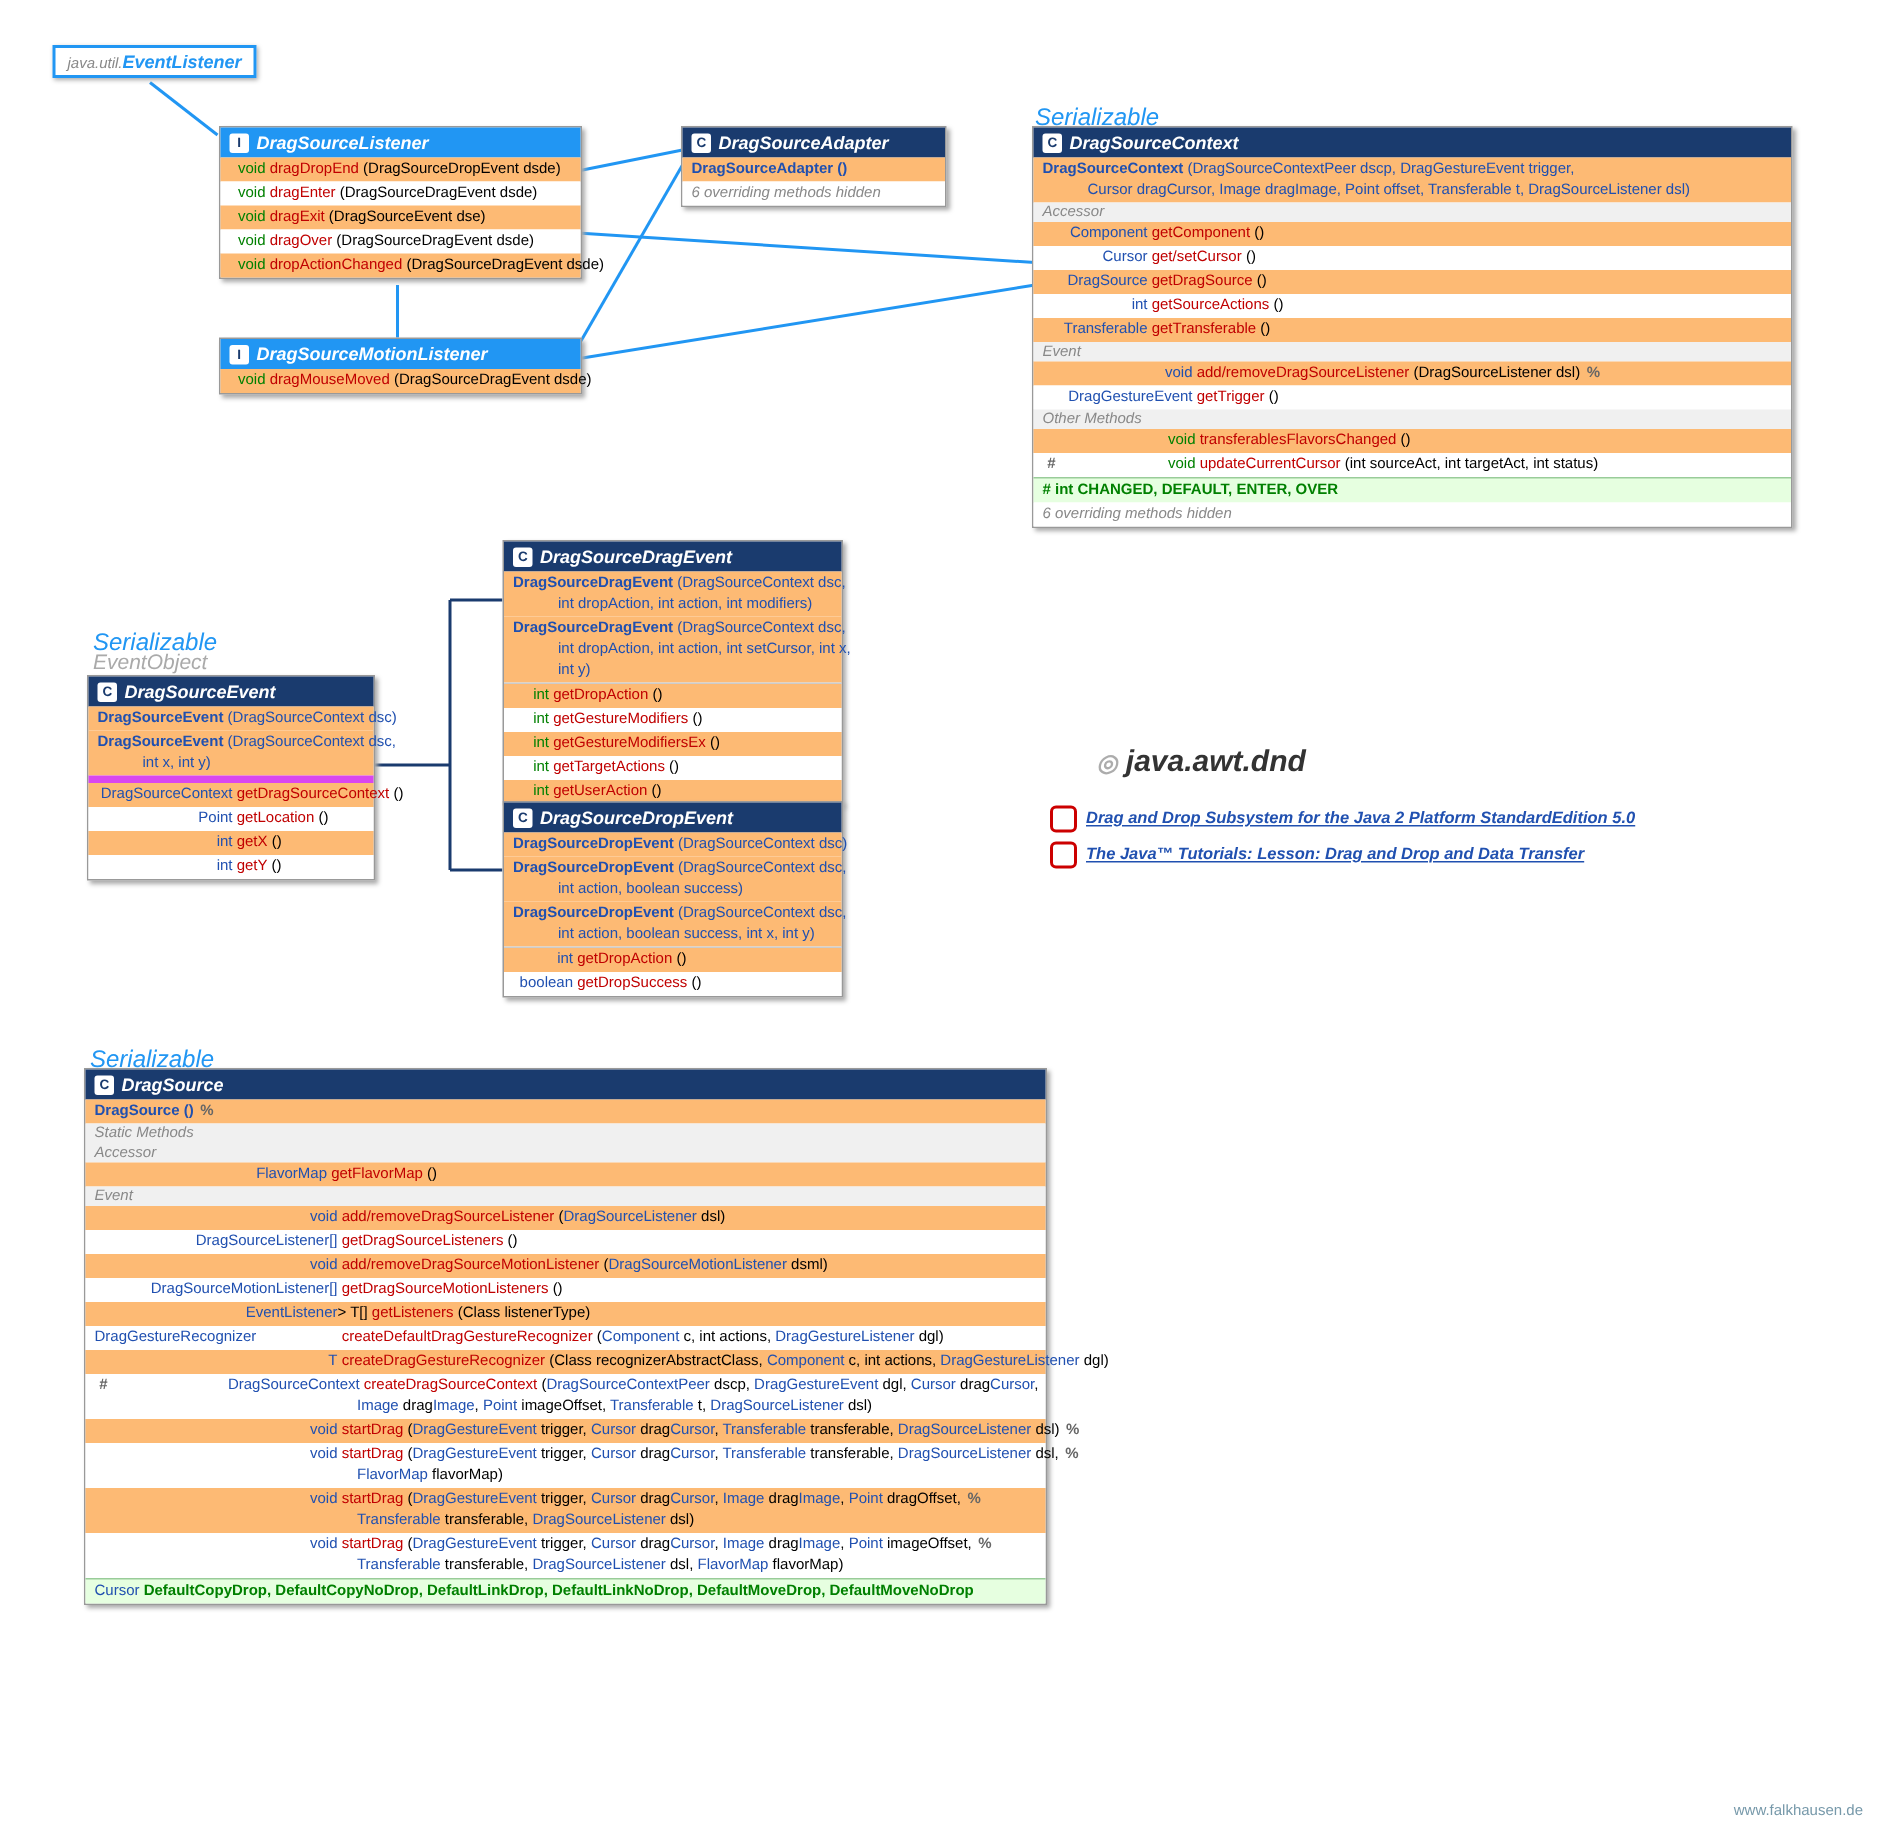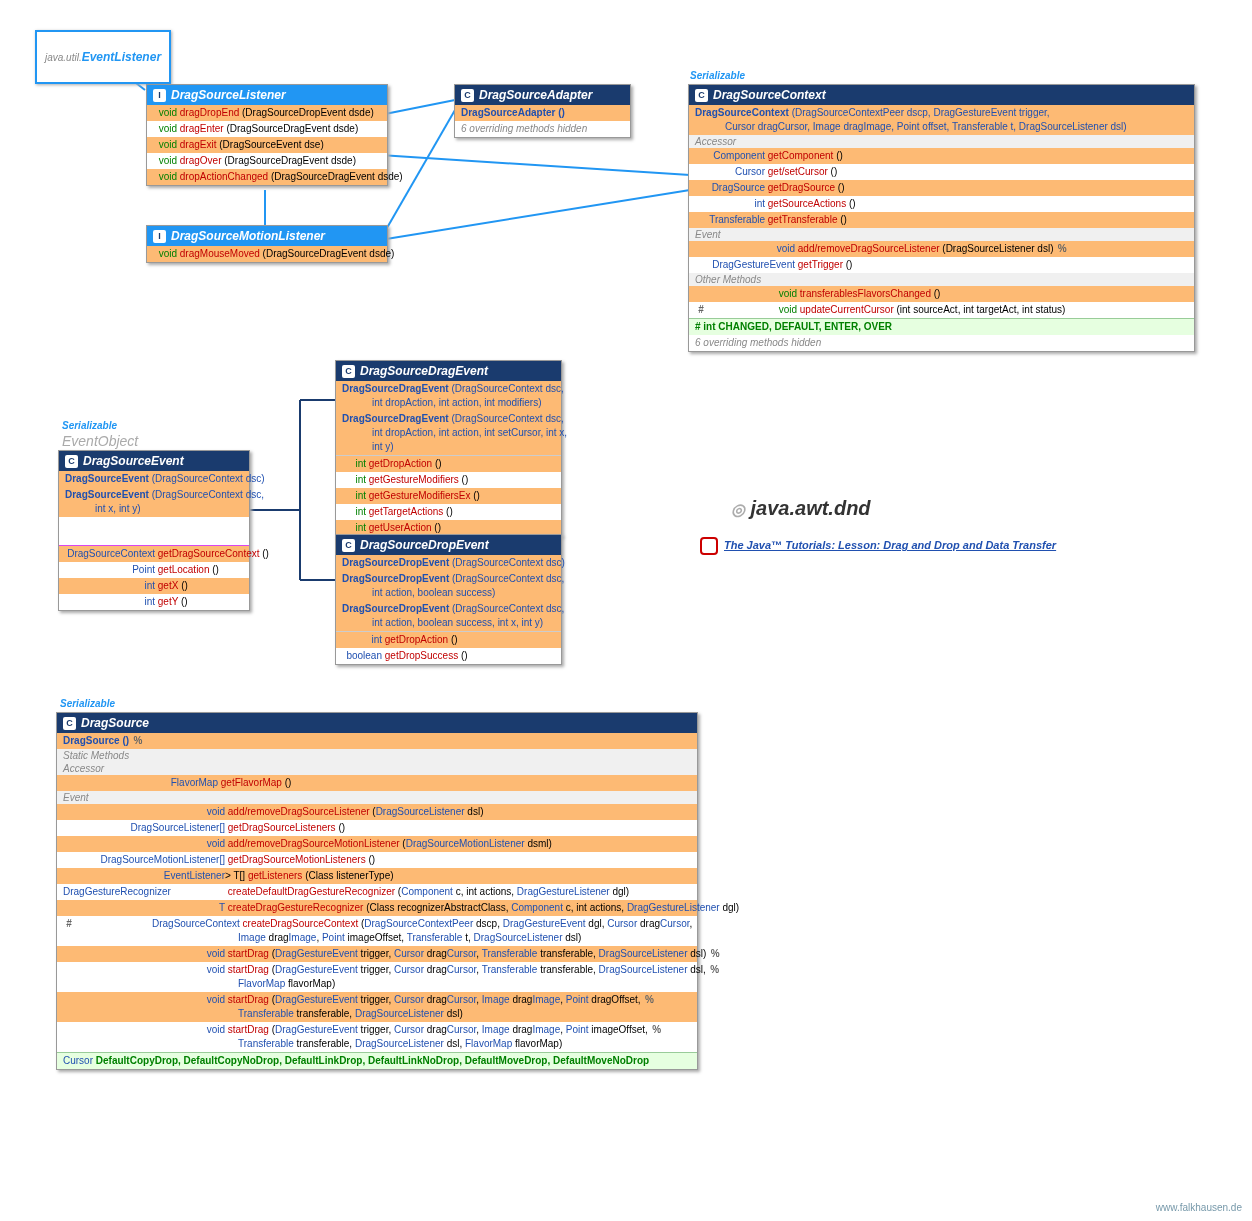--- a/index.html
+++ b/index.html
@@ -42,26 +42,26 @@
 }
 .row{padding:1px 6px 1px 6px;line-height:14px;white-space:nowrap;}
 .row.bg1{background:#fdba74;}
 .row.bg2{background:#fff;}
 .sect{background:#f0f0f0;color:#888;font-style:italic;padding:1px 6px;font-size:10px;}
 .ind{padding-left:30px;}
 .ext-link{
   position:absolute;
   border:2px solid #2196f3;
   background:#fff;
-  padding:18px 8px;
+  padding:2px 8px;
   box-shadow:1px 1px 3px #aaa;
   text-align:right;
 }
 .ext-link .t{color:#2196f3;font-weight:bold;font-style:italic;font-size:12px;}
-.serial{color:#2196f3;font-weight:bold;font-style:italic;font-size:10px;position:absolute;}
+.serial{color:#2196f3;font-weight:normal;font-style:italic;font-size:16px;position:absolute;}
 .eobj{color:#aaa;font-style:italic;font-size:14px;position:absolute;}
 .pkg{position:absolute;font-size:20px;font-weight:bold;font-style:italic;color:#333;}
 .linkgrp{position:absolute;}
 .linkgrp a{color:#2050b0;font-weight:bold;font-style:italic;text-decoration:underline;font-size:11px;}
 .bullet{display:inline-block;width:14px;height:14px;border:2px solid #c00;border-radius:4px;margin-right:6px;vertical-align:middle;}
 .hash{color:#666;font-weight:bold;display:inline-block;width:12px;text-align:center;}
 svg.lines{position:absolute;top:0;left:0;pointer-events:none;}
 .watermark{position:absolute;bottom:8px;right:10px;color:#79a;font-size:10px;}
 </style>
 </head>
@@ -177,21 +177,21 @@
 
 <div class="box" style="left:58px;top:450px;width:190px;">
   <div class="box-head">
       <span class="icon">C</span>
       <span>DragSourceEvent</span>
     </div>
   <div id="dse-c">
       <div class="row bg1"><span class="c-type c-static">DragSourceEvent</span> <span class="c-type">(DragSourceContext dsc)</span></div>
       <div class="row bg1"><span class="c-type c-static">DragSourceEvent</span> <span class="c-type">(DragSourceContext dsc,</span><br><span class="ind c-type">int x, int y)</span></div>
     </div>
-  <div id="dse-m" style="border-top:1px solid #d946ef;margin-top:28px;">
+  <div id="dse-m" style="border-top:5px solid #d946ef;">
       <div class="row bg1"><span class="c-type" style="display:inline-block;min-width:90px;text-align:right;">DragSourceContext</span> <span class="c-method">getDragSourceContext</span> ()</div>
       <div class="row bg2"><span class="c-type" style="display:inline-block;min-width:90px;text-align:right;">Point</span> <span class="c-method">getLocation</span> ()</div>
       <div class="row bg1"><span class="c-type" style="display:inline-block;min-width:90px;text-align:right;">int</span> <span class="c-method">getX</span> ()</div>
       <div class="row bg2"><span class="c-type" style="display:inline-block;min-width:90px;text-align:right;">int</span> <span class="c-method">getY</span> ()</div>
     </div>
 </div>
 
 <div class="box" style="left:335px;top:534px;width:225px;">
   <div class="box-head">
       <span class="icon">C</span>
@@ -205,20 +205,21 @@
   <div id="dsdrop-m" style="border-top:1px solid #ccc;">
       <div class="row bg1"><span class="c-type" style="display:inline-block;min-width:40px;text-align:right;">int</span> <span class="c-method">getDropAction</span> ()</div>
       <div class="row bg2"><span class="c-type" style="display:inline-block;min-width:40px;text-align:right;">boolean</span> <span class="c-method">getDropSuccess</span> ()</div>
     </div>
 </div>
 
 <div class="pkg" style="left:731px;top:497px;">
   <span style="opacity:.4;font-size:16px;">◎</span> <span>java.awt.dnd</span>
 </div>
 <div class="linkgrp" style="left:700px;top:537px;">
+  <div style="margin-bottom:6px;"><span class="bullet"></span><a href="#">Drag and Drop Subsystem for the Java 2 Platform StandardEdition 5.0</a></div>
   <div><span class="bullet"></span><a href="#">The Java™ Tutorials: Lesson: Drag and Drop and Data Transfer</a></div>
 </div>
 
 <div class="box" style="left:56px;top:712px;width:640px;">
   <div class="box-head">
       <span class="icon">C</span>
       <span>DragSource</span>
     </div>
   <div class="row bg1"><span class="c-type c-static">DragSource ()</span> <span class="hash">%</span></div>
   <div class="sect">Static Methods</div>

